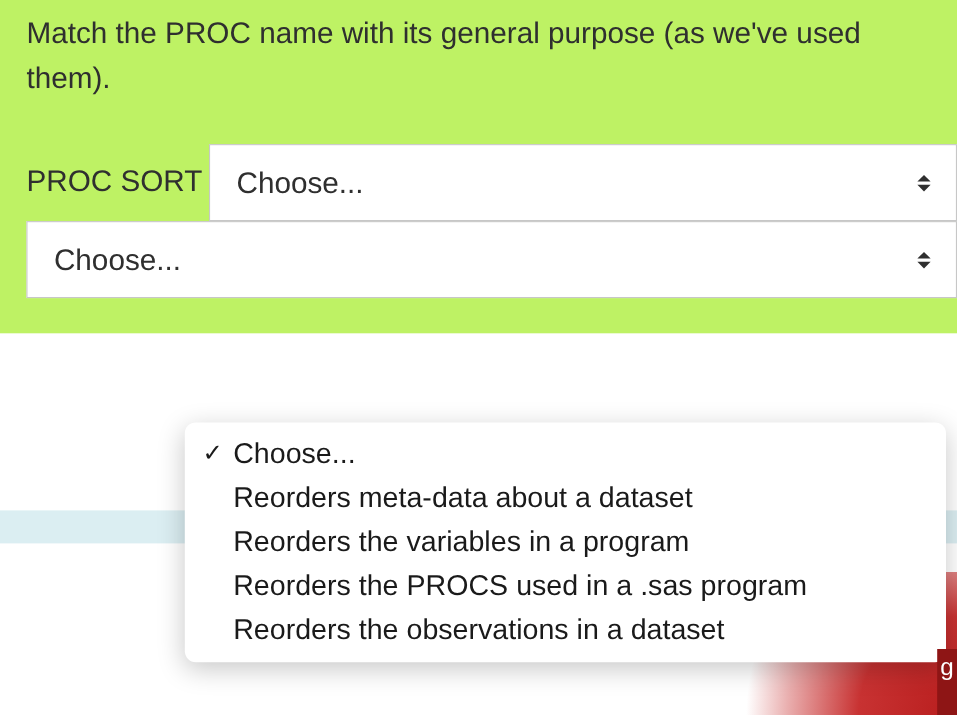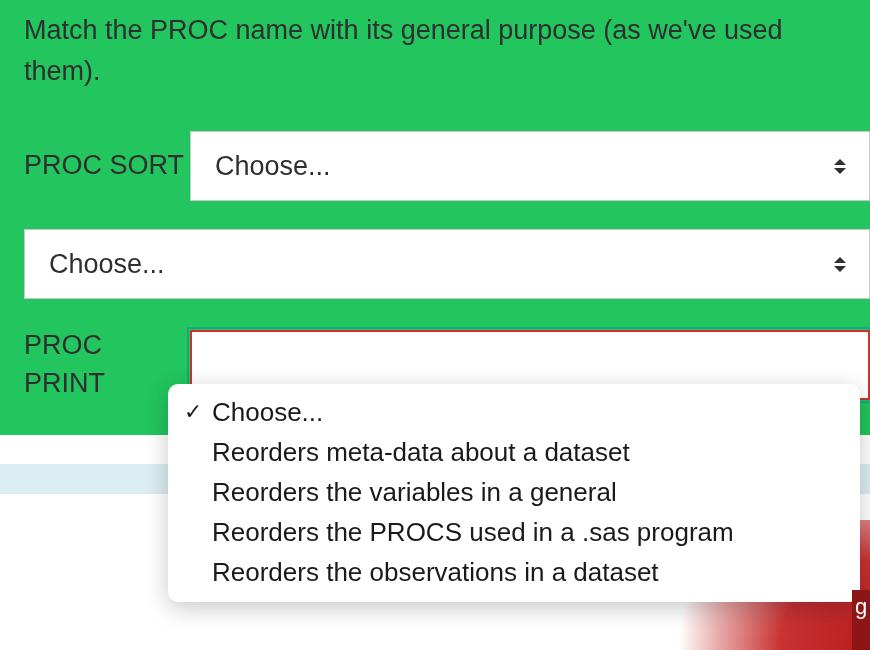--- a/index.html
+++ b/index.html
@@ -1,33 +1,33 @@
 <!DOCTYPE html>
 <html><head>
 <meta charset="utf-8">
 <style>
   * { box-sizing: border-box; margin: 0; padding: 0; }
   html, body { width: 870px; height: 650px; overflow: hidden; font-family: -apple-system, "Helvetica Neue", Helvetica, Arial, sans-serif; }
   body { position: relative; background: #fff; }
 
   .quiz-panel {
-    background: #22c55e;
+    background: #bef264;
     padding: 10px 0 32px 24px;
     width: 870px;
   }
 
   .question {
     font-size: 27px;
     line-height: 1.5;
     color: #2f2f2f;
     margin-bottom: 40px;
     padding-right: 10px;
   }
 
-  .rows { display: flex; flex-direction: column; gap: 28px; }
+  .rows { display: flex; flex-direction: column; }
 
   .row { display: flex; align-items: center; }
 
   .row-label {
     width: 166px;
     flex: 0 0 166px;
     font-size: 27px;
     line-height: 1.4;
     color: #2f2f2f;
   }
@@ -152,44 +152,38 @@
       </div>
     </div>
 
     <div class="row">
       <div class="select-box">
         <span>Choose...</span>
         <span class="arrow"></span>
       </div>
     </div>
 
-    <div class="row">
-      <div class="row-label">PROC PRINT</div>
-      <div class="select-box active">
-        <span style="visibility:hidden">Choose...</span>
-      </div>
-    </div>
 
   </div>
 </div>
 
 <div class="bottom-blue"></div>
 
 <div class="popup">
   <div class="popup-item">
     <span class="check">✓</span>
     <span class="opt-text">Choose...</span>
   </div>
   <div class="popup-item">
     <span class="check"></span>
     <span class="opt-text">Reorders meta-data about a dataset</span>
   </div>
   <div class="popup-item">
     <span class="check"></span>
-    <span class="opt-text">Reorders the variables in a general</span>
+    <span class="opt-text">Reorders the variables in a program</span>
   </div>
   <div class="popup-item">
     <span class="check"></span>
     <span class="opt-text">Reorders the PROCS used in a .sas program</span>
   </div>
   <div class="popup-item">
     <span class="check"></span>
     <span class="opt-text">Reorders the observations in a dataset</span>
   </div>
 </div>

